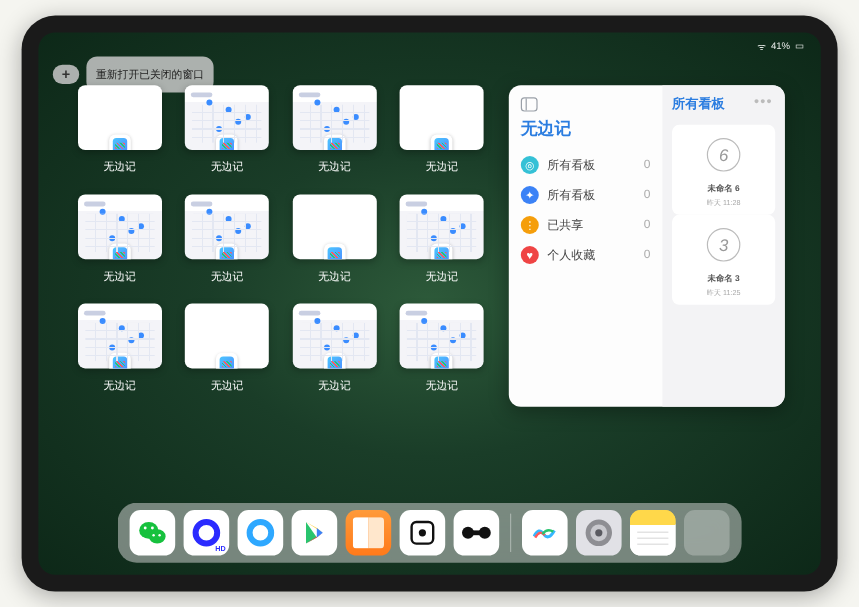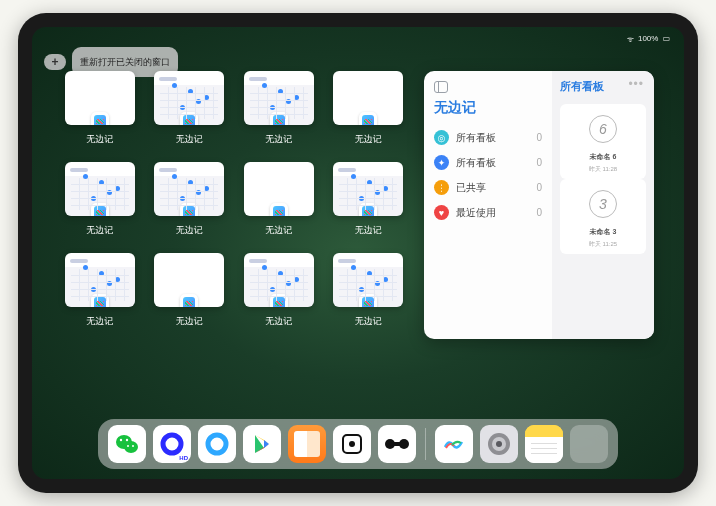--- a/index.html
+++ b/index.html
@@ -50,21 +50,21 @@
 </head>
 <body>
 
 <div class="ipad-frame">
   <div class="screen">
 
     <div class="status-bar">
       <span></span>
       <div class="status-right">
         <span>ᯤ</span>
-        <span>100%</span>
+        <span>41%</span>
         <span>▭</span>
       </div>
     </div>
 
     <div class="top-controls">
       <div class="add-btn">+</div>
       <div class="reopen-btn">重新打开已关闭的窗口</div>
     </div>
 
     <div class="content-area">
@@ -225,21 +225,21 @@
                 <span>所有看板</span>
                 <span class="panel-count">0</span>
               </div>
               <div class="panel-item">
                 <div class="panel-icon" style="background: rgb(245, 158, 11); color: rgb(255, 255, 255); font-size: 9px;">⋮</div>
                 <span>已共享</span>
                 <span class="panel-count">0</span>
               </div>
               <div class="panel-item">
                 <div class="panel-icon" style="background: rgb(239, 68, 68); color: rgb(255, 255, 255); font-size: 9px;">♥</div>
-                <span>最近使用</span>
+                <span>个人收藏</span>
                 <span class="panel-count">0</span>
               </div>
             </div>
         </div>
         <div class="panel-right">
           <div class="panel-right-title">所有看板</div>
           <div id="boards">
               <div class="board-card">
                 <div class="board-preview">
                   <div class="circle-char">6</div>

